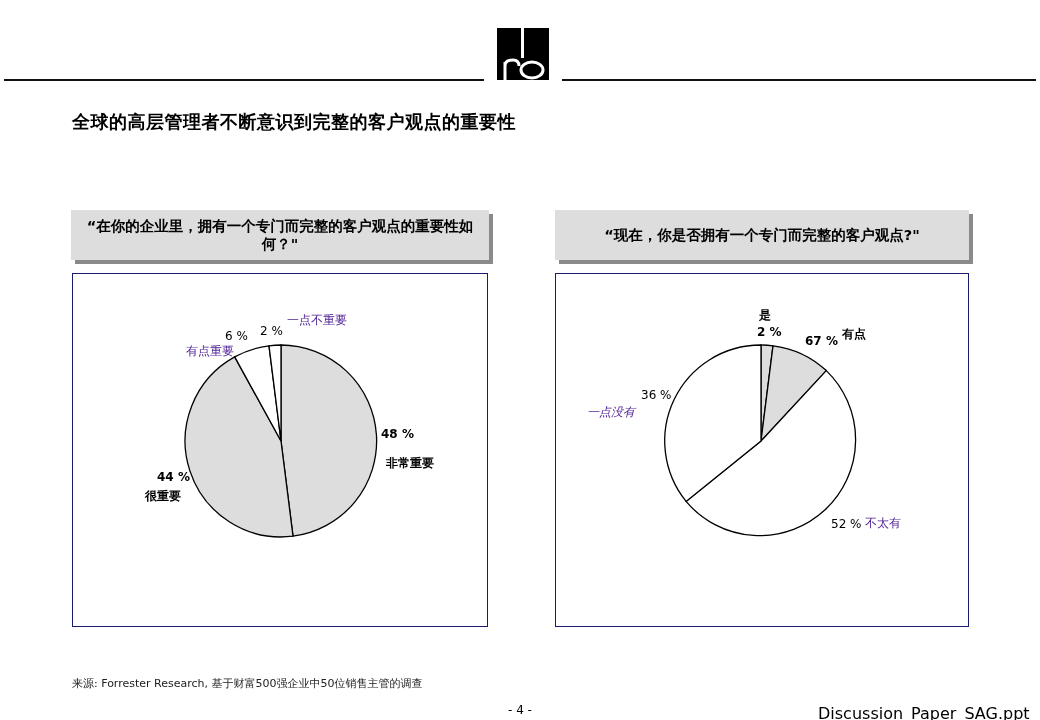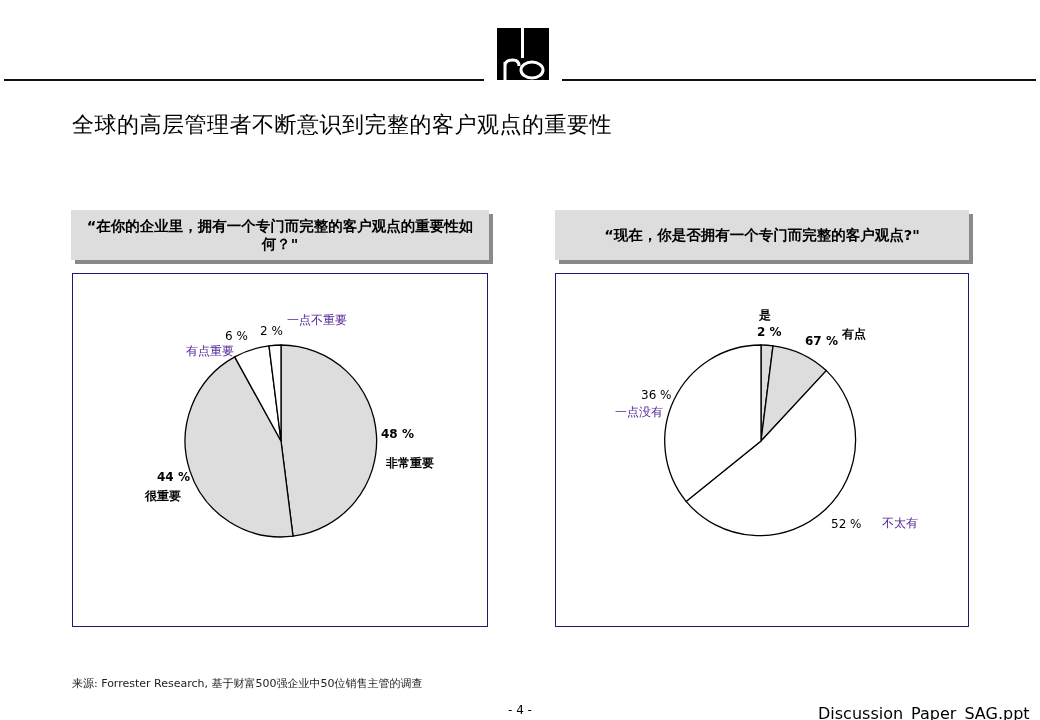--- a/index.html
+++ b/index.html
@@ -1,20 +1,20 @@
 <!DOCTYPE html>
 <html><head>
 <meta charset="utf-8">
 <style>
   * { box-sizing: border-box; margin: 0; padding: 0; }
   html, body { width: 1040px; height: 720px; background: #ffffff; overflow: hidden; }
   body { position: relative; font-family: "DejaVu Sans", sans-serif; color: #000; }
   .hline { position: absolute; top: 79px; height: 2px; background: #111; }
   .logo { position: absolute; left: 497px; top: 28px; width: 52px; height: 52px; }
-  .title { position: absolute; left: 72px; top: 110px; font-size: 22px; font-weight: normal; letter-spacing: 0.5px; }
+  .title { position: absolute; left: 72px; top: 110px; font-size: 18px; font-weight: bold; letter-spacing: 0.5px; }
   .qbox {
     position: absolute; background: #dddddd; box-shadow: 4px 4px 0 #8a8a8a;
     display: flex; align-items: center; justify-content: center; text-align: center;
     font-size: 14.5px; font-weight: bold; line-height: 18px; padding: 0 6px;
   }
   .q1 { left: 71px; top: 210px; width: 418px; height: 50px; }
   .q2 { left: 555px; top: 210px; width: 414px; height: 50px; }
   .frame { position: absolute; border: 1px solid #1a1a6e; background: #fff; }
   .f1 { left: 72px; top: 273px; width: 416px; height: 354px; }
   .f2 { left: 555px; top: 273px; width: 414px; height: 354px; }
@@ -74,20 +74,20 @@
       <path d="M205,167 L217.0,71.8 A96,96 0 0 1 270.3,96.6 Z" fill="#dddddd"></path>
       <path d="M205,167 L270.3,96.6 A96,96 0 1 1 130.1,227.4 Z" fill="#ffffff"></path>
       <path d="M205,167 L130.1,227.4 A96,96 0 0 1 205,71 Z" fill="#ffffff"></path>
     </g>
   </svg>
   <span class="lbl b" style="left:203px;top:33px;">是</span>
   <span class="lbl b" style="left:201px;top:51px;">2 %</span>
   <span class="lbl b" style="left:249px;top:60px;">67 %</span>
   <span class="lbl b" style="left:286px;top:52px;">有点</span>
   <span class="lbl" style="left:275px;top:243px;">52 %</span>
-  <span class="lbl g" style="left:326px;top:241px;">不太有</span>
+  <span class="lbl g" style="left:309px;top:241px;">不太有</span>
   <span class="lbl" style="left:85px;top:114px;">36 %</span>
-  <span class="lbl g" style="left:59px;top:130px;">一点没有</span>
+  <span class="lbl g" style="left:31px;top:130px;font-style:italic;">一点没有</span>
 </div>
 
 <div class="source">来源: Forrester Research, 基于财富500强企业中50位销售主管的调查</div>
 <div class="pageno">- 4 -</div>
 <div class="file">Discussion_Paper_SAG.ppt</div>
 
 </body></html>

